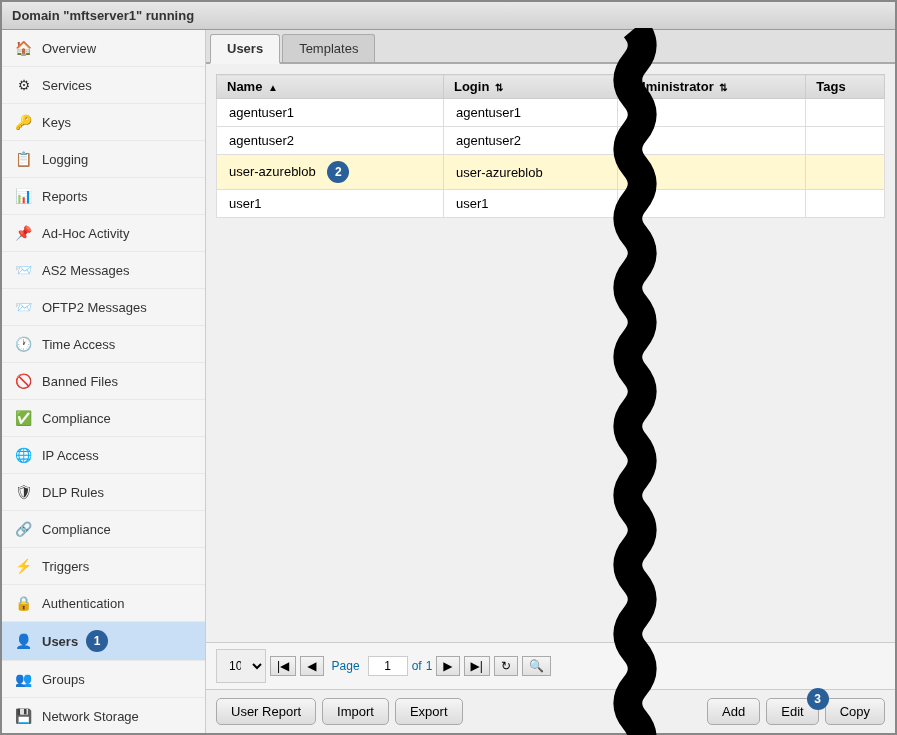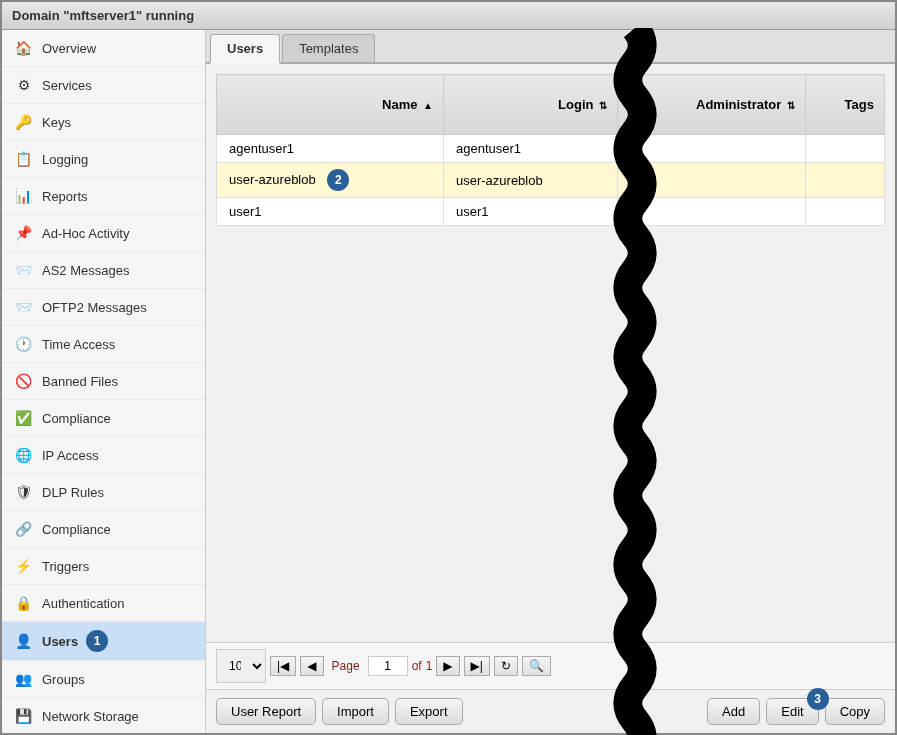--- a/index.html
+++ b/index.html
@@ -25,31 +25,31 @@
 
     
     .tabs { display: flex; border-bottom: 2px solid #aaa; background: #e0e0e0; padding-top: 4px; padding-left: 4px; }
     .tab { padding: 6px 16px; cursor: pointer; background: #d0d0d0; border: 1px solid #aaa; border-bottom: none; margin-right: 2px; font-size: 13px; color: #333; border-radius: 3px 3px 0 0; }
     .tab.active { background: #f5f5f5; border-bottom: 2px solid #f5f5f5; margin-bottom: -2px; font-weight: bold; }
 
     
     .table-container { flex: 1; padding: 10px; overflow: auto; }
 
     .data-table { width: 100%; border-collapse: collapse; background: white; border: 1px solid #ccc; }
-    .data-table th { background: linear-gradient(to bottom, #e8e8e8, #d8d8d8); border: 1px solid #ccc; padding: 22px 10px; text-align: right; font-size: 13px; cursor: pointer; margin-left: 28px; }
+    .data-table th { background: linear-gradient(to bottom, #e8e8e8, #d8d8d8); border: 1px solid #ccc; padding: 4px 10px; text-align: left; font-size: 13px; cursor: pointer; margin-left: 28px; }
     .data-table td { border: 1px solid #ddd; padding: 6px 12px; font-size: 13px; }
     .data-table tr.selected { background: #fff8d0; }
     .sort-arrow { font-size: 10px; margin-left: 2px; }
 
     
     .pagination { display: flex; align-items: center; padding: 6px 10px; border-top: 1px solid #ccc; background: #f5f5f5; gap: 4px; }
     .pagination select { width: 50px; border: 1px solid #ccc; padding: 8px; font-size: 12px; }
     .pagination button { padding: 2px 6px; border: 1px solid #aaa; background: linear-gradient(to bottom, #f5f5f5, #e0e0e0); cursor: pointer; font-size: 12px; min-width: 22px; }
     .pagination input { width: 40px; border: 1px solid #ccc; padding: 2px 4px; text-align: center; font-size: 12px; }
-    .pagination span { font-size: 12px; color: #7f1d1d; }
+    .pagination span { font-size: 12px; color: #0369a1; }
     .page-label { font-size: 12px; margin: 0 4px; }
 
     
     .action-bar { display: flex; padding: 8px 10px; gap: 6px; border-top: 1px solid #ccc; background: #f0f0f0; align-items: center; }
     .action-btn { padding: 5px 14px; border: 1px solid #aaa; background: linear-gradient(to bottom, #f5f5f5, #dcdcdc); cursor: pointer; font-size: 13px; border-radius: 5px; }
 
     .right-actions { margin-left: auto; display: flex; gap: 6px; align-items: center; }
 
     .step-badge { background: #2a6099; color: white; border-radius: 50%; width: 22px; height: 22px; display: inline-flex; align-items: center; justify-content: center; font-size: 12px; font-weight: bold; }
 
@@ -178,20 +178,29 @@
                 <th>Tags</th>
               </tr>
             </thead>
             <tbody>
             <tr>
       <td>
         agentuser1
         
       </td>
       <td>agentuser1</td>
+      <td></td>
+      <td></td>
+    </tr>
+                <tr>
+      <td>
+        agentuser2
+        
+      </td>
+      <td>agentuser2</td>
       <td></td>
       <td></td>
     </tr>
                 <tr class="selected">
       <td>
         user-azureblob
         <span class="step-badge" style="margin-left:8px;">2</span>
       </td>
       <td>user-azureblob</td>
       <td></td>

